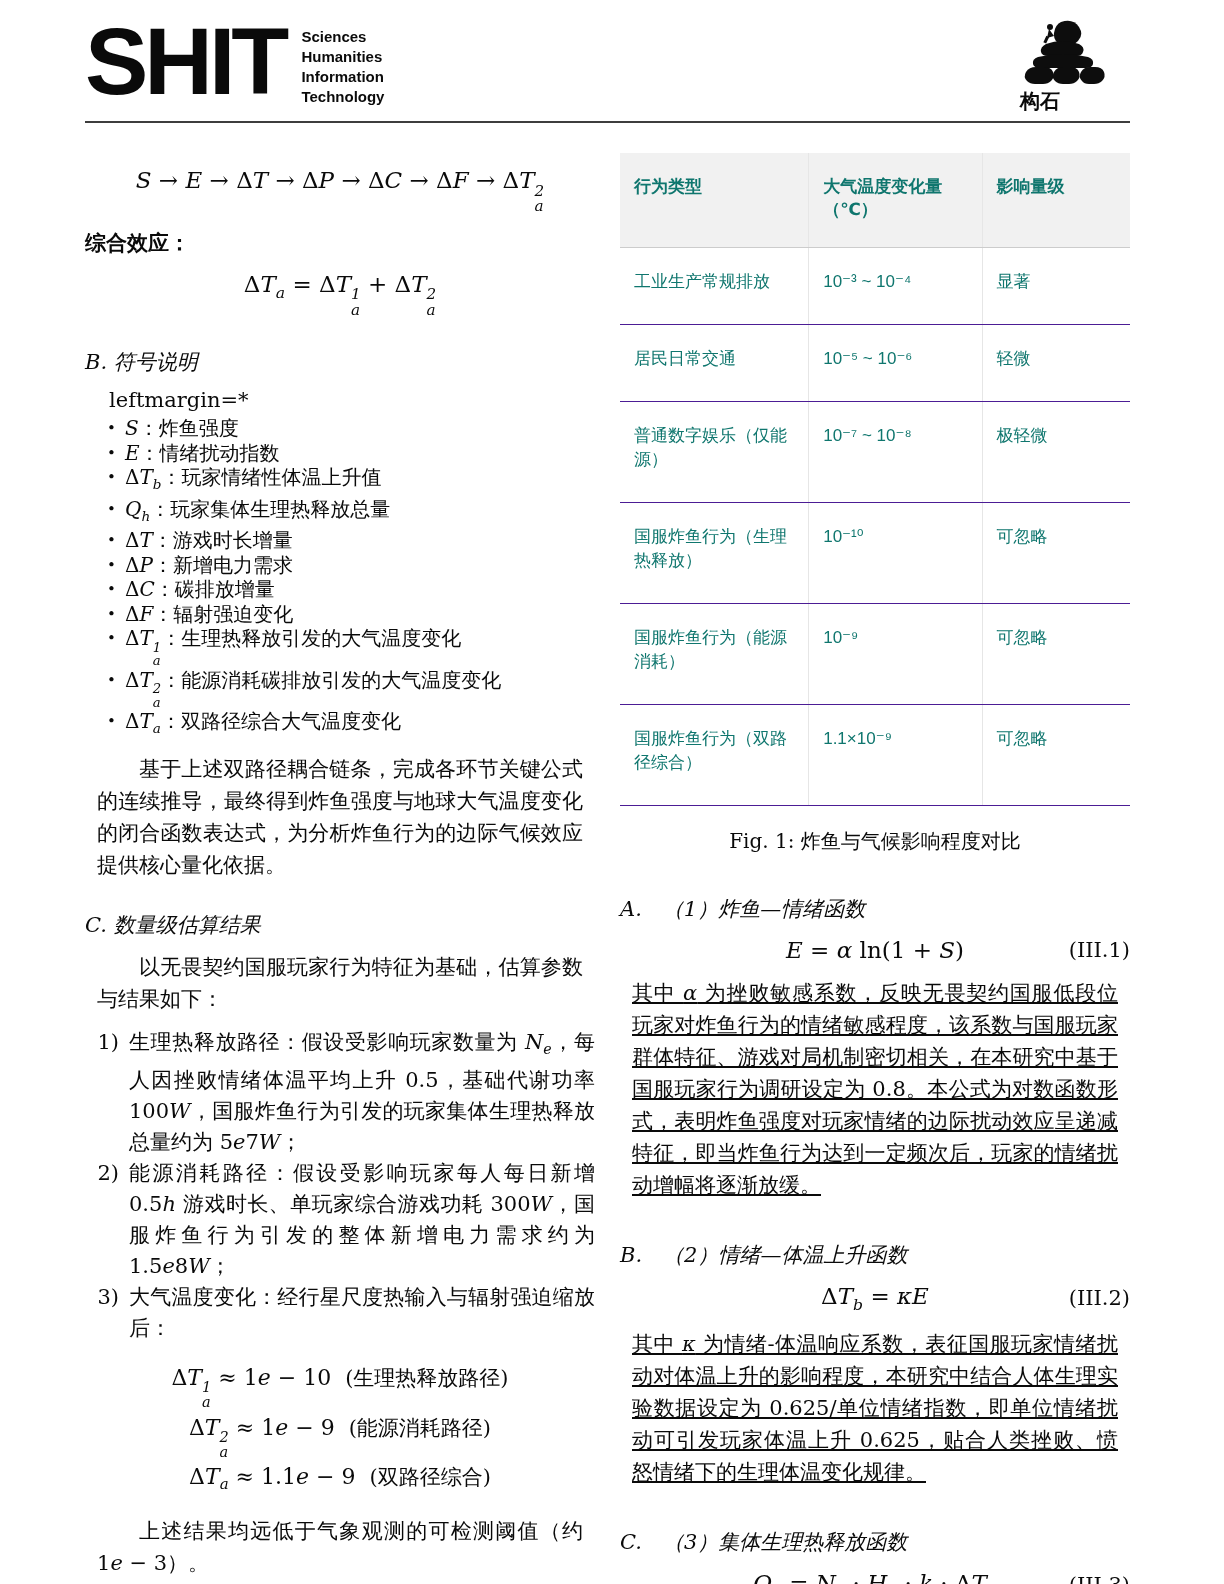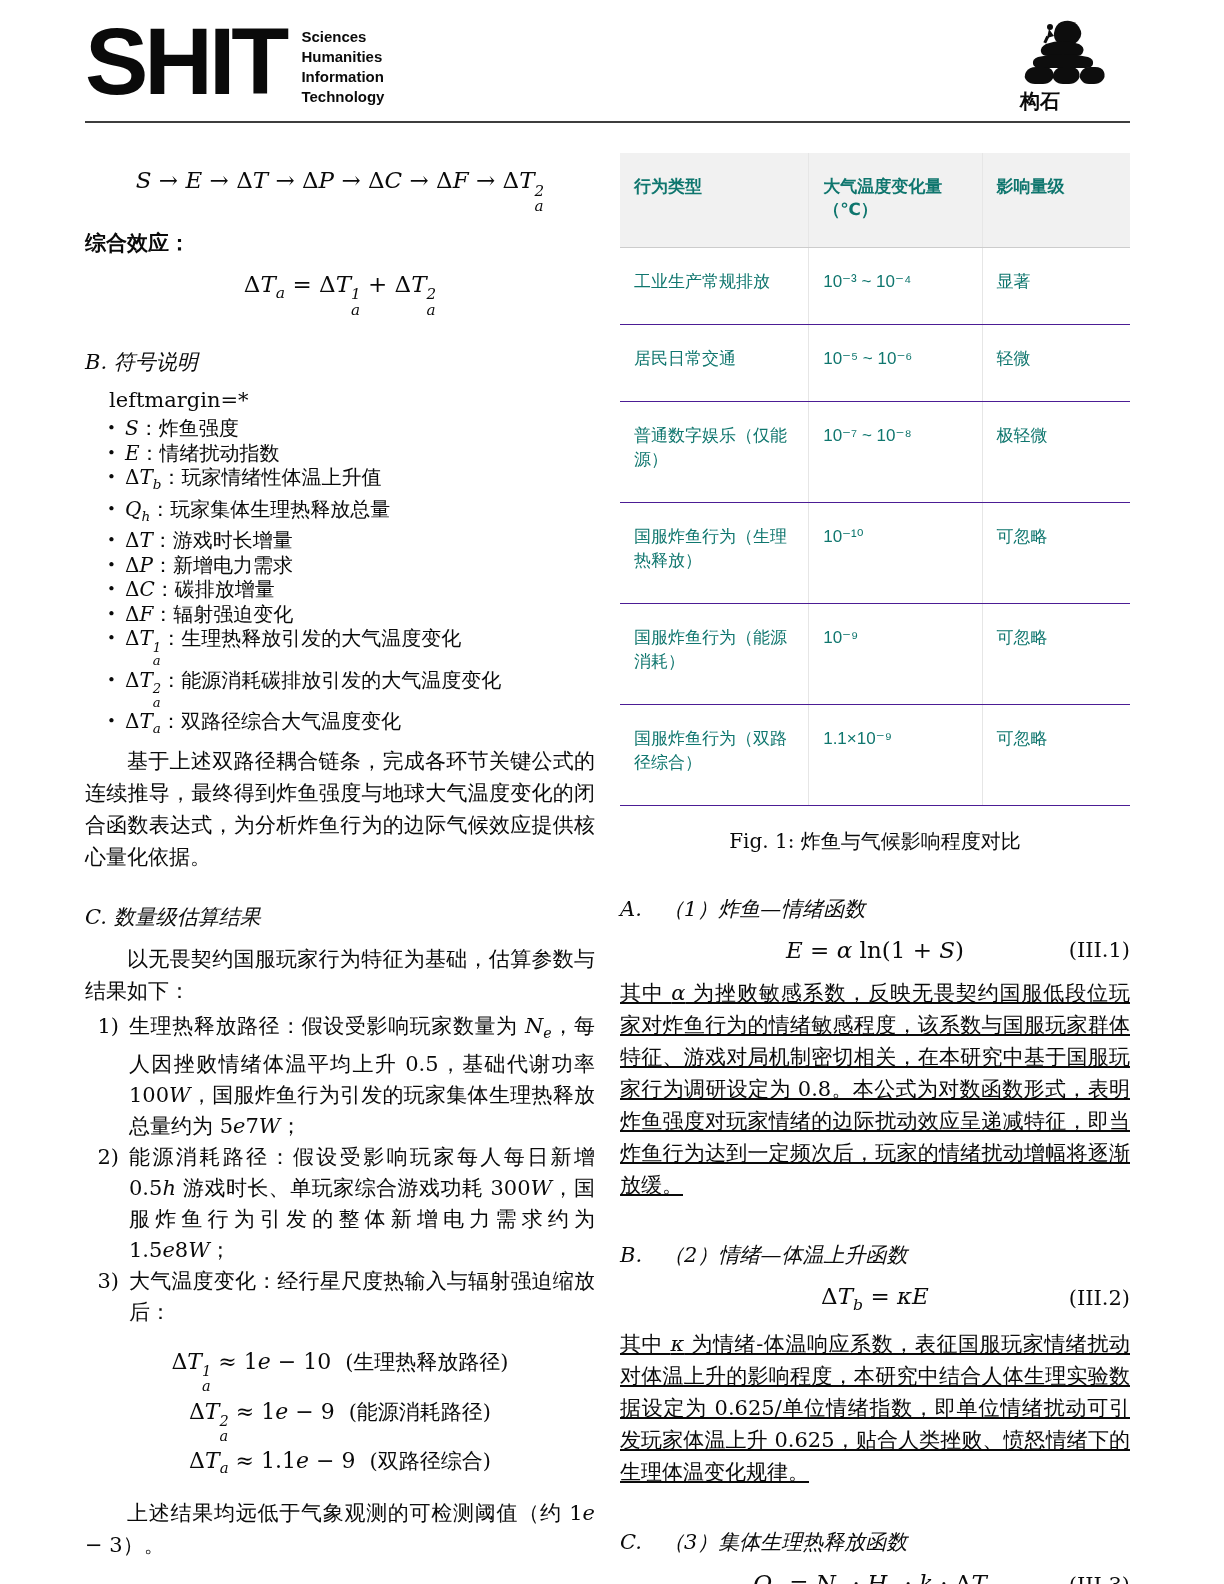--- a/index.html
+++ b/index.html
@@ -40,21 +40,21 @@
         font-size:21px;font-style:normal;}
 
   .sec-h{font-style:italic;font-size:21px;margin:30px 0 12px 0;text-align:left;}
   .plain{font-size:21px;margin:2px 0 2px 24px;}
 
   ul.syms{list-style:none;margin:4px 0 4px 0;padding:0 0 0 22px;}
   ul.syms li{display:flex;font-size:20px;line-height:24.5px;margin:0;}
   .bull{width:18px;flex:0 0 18px;font-size:15px;line-height:24.5px;}
   .sym-txt{white-space:nowrap;}
 
-  p.par{font-size:21px;line-height:32px;margin:0;text-indent:2em;}
+  p.par{font-size:21px;line-height:32px;margin:12px;text-indent:2em;}
   p.par.noind{text-indent:0;text-decoration:underline;}
 
   ol.est{list-style:none;margin:4px 0 0 0;padding:0;}
   ol.est li{display:flex;font-size:21px;line-height:31px;margin:0;}
   .ono{width:44px;flex:0 0 44px;text-align:right;padding-right:10px;box-sizing:border-box;}
 
   .resblock{margin:16px 0 10px 0;}
   .resline{text-align:center;font-size:22px;line-height:36px;}
   .reslabel{font-style:normal;margin-left:14px;font-size:21px;}
 

